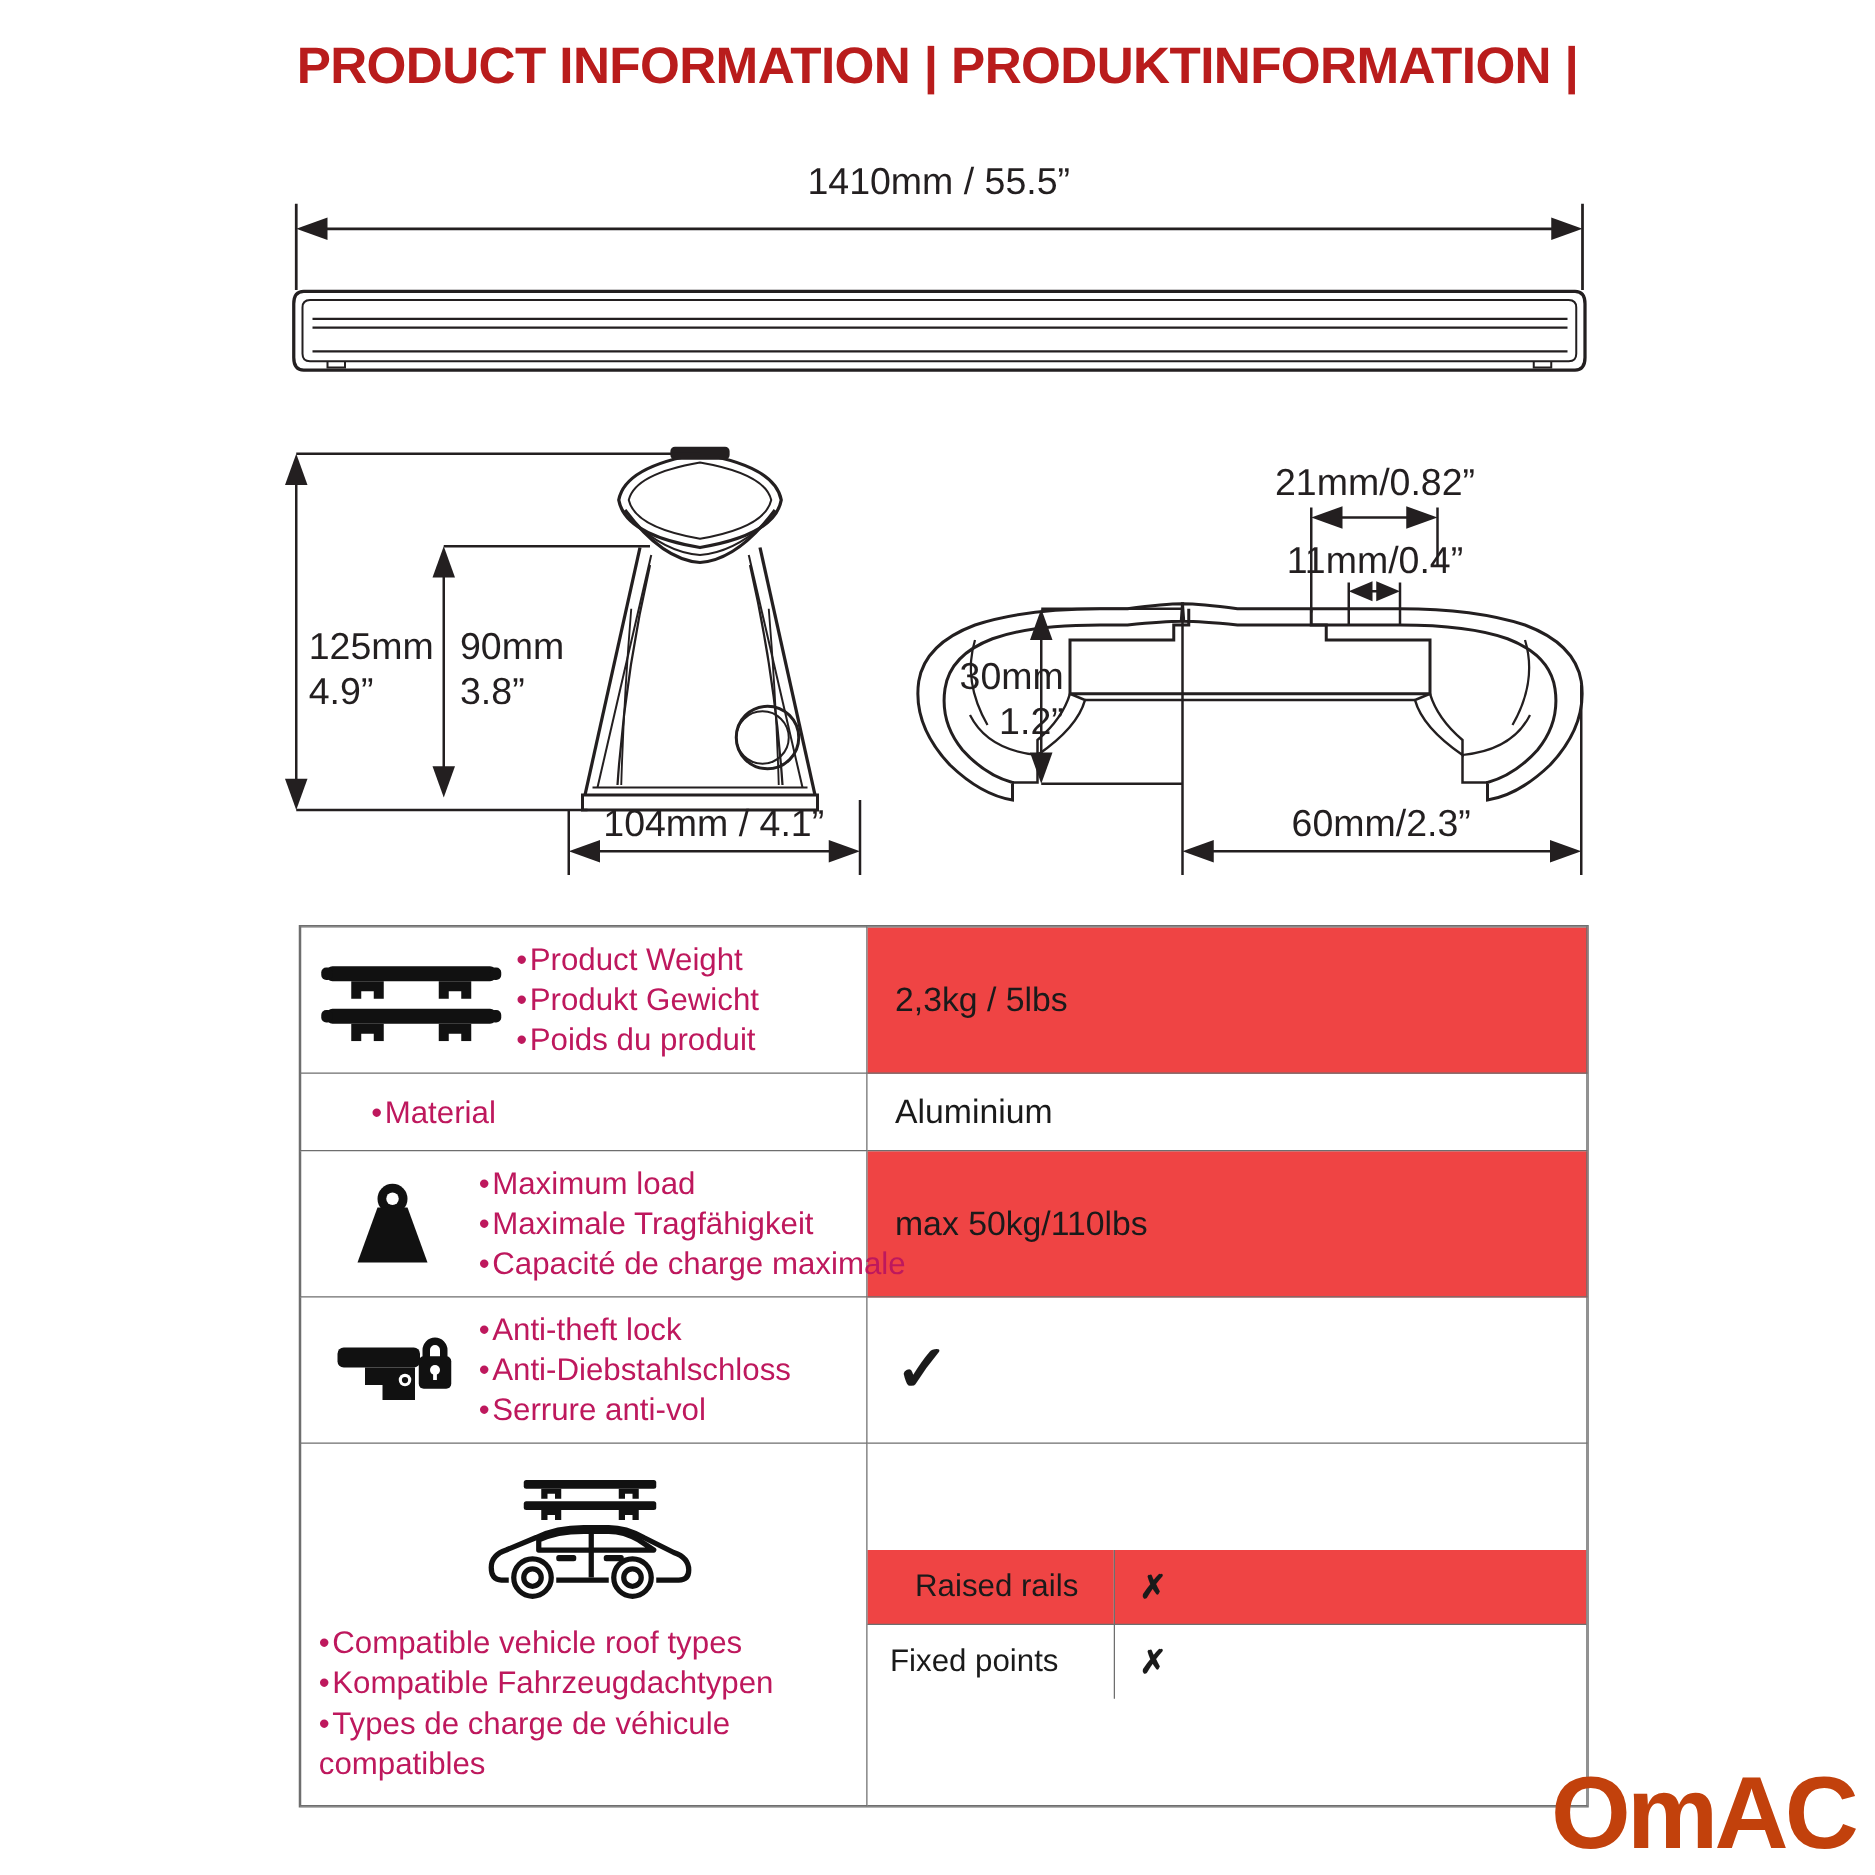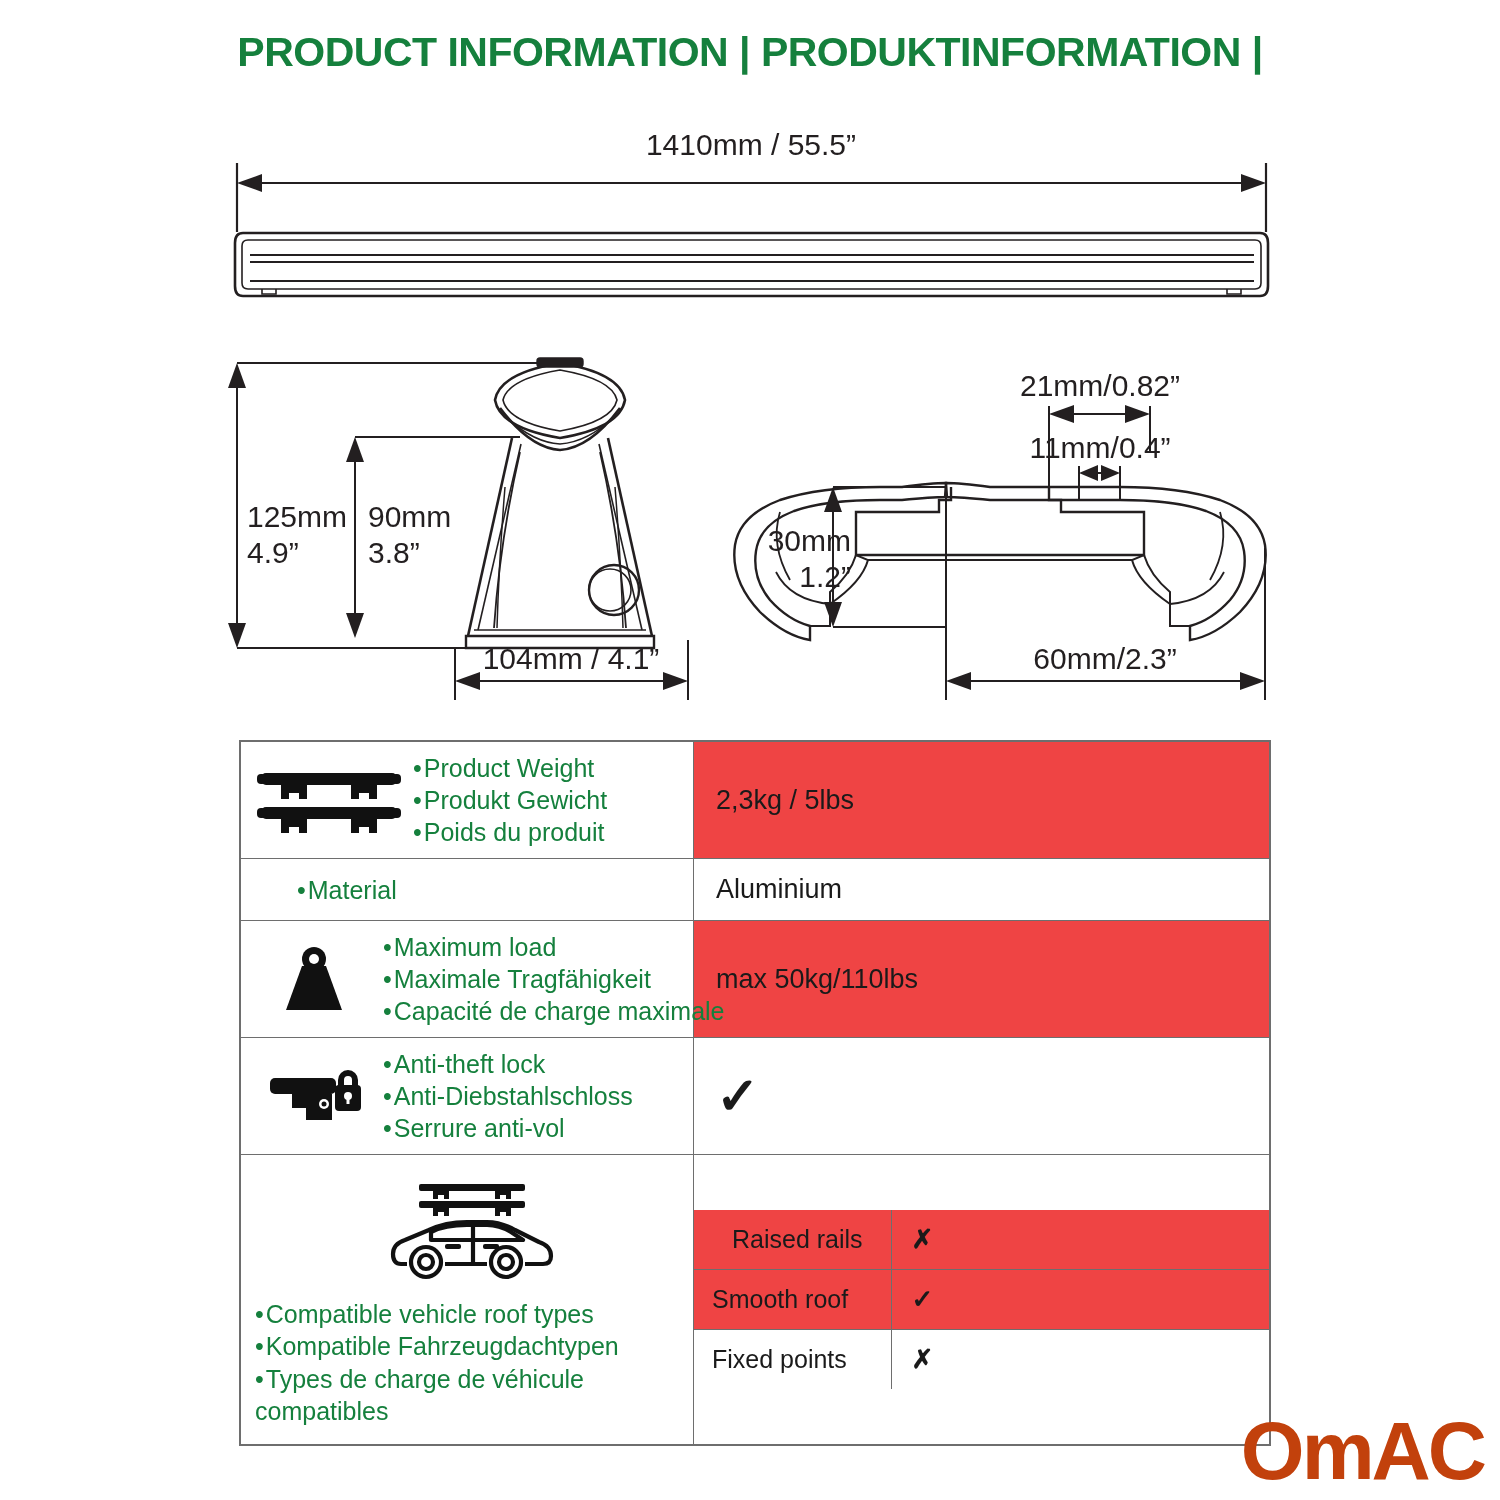--- a/index.html
+++ b/index.html
@@ -16,21 +16,21 @@
   .title-block {
     position: absolute;
     top: 28px; left: 0; width: 1500px;
     text-align: center;
   }
   .title-line {
     font-size: 41px;
     font-weight: bold;
     letter-spacing: -0.5px;
     line-height: 1.18;
-    color: #15803d;
+    color: #b91c1c;
   }
 
   
   .drawings { position: absolute; top: 0; left: 0; width: 1500px; height: 730px; }
   .drawings svg { display: block; }
 
   
   .spec-table {
     position: absolute;
     left: 239px; top: 740px;
@@ -45,21 +45,21 @@
   .cell-label { padding: 10px 6px 10px 14px; }
   .cell-value {
     padding: 10px 0 10px 22px;
     font-size: 27px;
     color: #1a1a1a;
   }
   .shaded { background: #ef4444; }
 
   .label-flex { display: flex; align-items: center; gap: 10px; }
   .icon-box { flex: 0 0 auto; display: flex; align-items: center; justify-content: center; }
-  .bullet-list { font-size: 25px; line-height: 1.28; color: #15803d; white-space: nowrap; }
+  .bullet-list { font-size: 25px; line-height: 1.28; color: #be185d; white-space: nowrap; }
   .bullet-list div::before { content: "\2022"; margin-right: 2px; }
   .bullet-list.wrap { white-space: normal; }
   .bullet-list.wrap div::before { content: "\2022"; margin-right: 2px; }
   .mark-big { font-size: 52px; line-height: 1; font-weight: bold; }
 
   .roof-label { font-size: 25px; padding: 14px 0 14px 18px; }
   .roof-mark  { font-size: 26px; padding: 14px 0 14px 20px; font-weight: bold; }
 
   .roof-cell-wrap { padding: 0; }
   .roof-inner { width: 100%; border-collapse: collapse; table-layout: fixed; }
@@ -358,24 +358,20 @@
           </div>
         </td>
         <td class="roof-cell-wrap">
           <table class="roof-inner">
             <tbody>
               <tr>
                 <td class="roof-label shaded" style="width:197px;padding-left:38px;">Raised rails</td>
                 <td class="roof-mark shaded">✗</td>
               </tr>
               <tr>
-                <td class="roof-label shaded">Smooth roof</td>
-                <td class="roof-mark shaded">✓</td>
-              </tr>
-              <tr>
                 <td class="roof-label">Fixed points</td>
                 <td class="roof-mark">✗</td>
               </tr>
             </tbody>
           </table>
         </td>
       </tr>
     </tbody>
   </table>
 </div>

